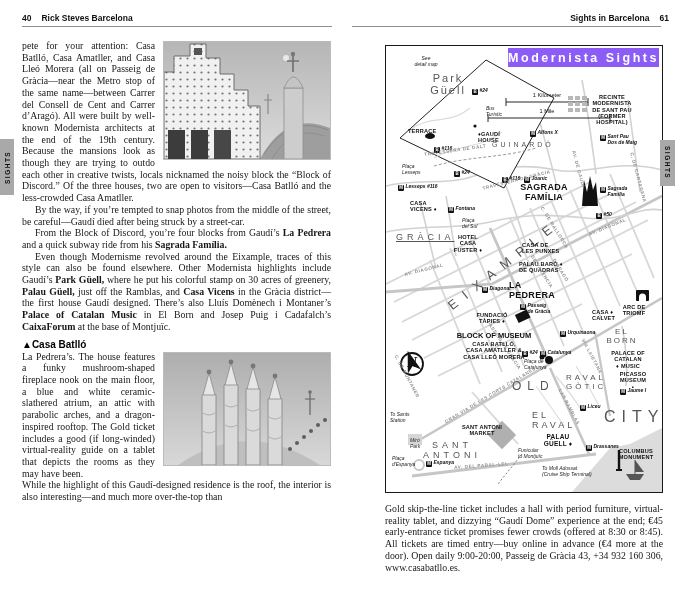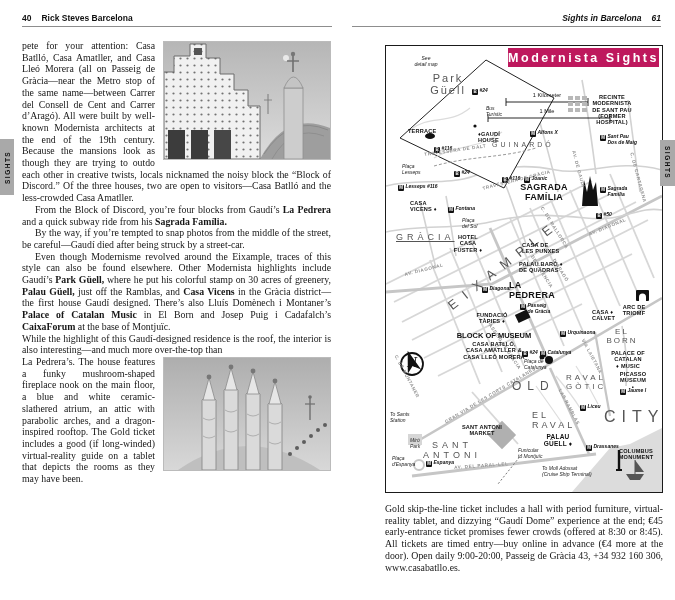--- a/index.html
+++ b/index.html
@@ -6,21 +6,21 @@
   .sheet{position:relative;width:675px;height:600px;background:#fff;overflow:hidden;
          font-family:"Liberation Serif",serif;color:#161616;}
   .page{position:absolute;top:0;height:600px;}
   .page-left{left:0;width:340px;}
   .page-right{left:348px;width:327px;}
 
   
   .hdr{position:absolute;top:13px;font:bold 8.5px "Liberation Sans",sans-serif;color:#111;
        display:flex;gap:10px;align-items:baseline;}
   .hdr-left{left:22px;}
-  .hdr-right{right:14px;font-style:italic;}
+  .hdr-right{right:6px;}
   .rule{position:absolute;top:26px;height:0;border-top:1.4px solid #8d8d8d;}
   .rule-left{left:22px;width:310px;}
   .rule-right{left:4px;right:14px;}
 
   
   .vtab{position:absolute;background:#a9a9a9;color:#111;
         font:bold 6.5px "Liberation Sans",sans-serif;letter-spacing:1.5px;
         display:flex;align-items:center;justify-content:center;}
   .vtab-left{left:0;top:139px;width:14px;height:56px;writing-mode:vertical-rl;transform:rotate(180deg);}
   .vtab-right{right:0;top:140px;width:15px;height:46px;writing-mode:vertical-rl;}
@@ -40,21 +40,21 @@
   
   .rbody{position:absolute;left:37px;top:503px;width:278px;
          font:9.8px/11.7px "Liberation Serif",serif;text-align:justify;}
   .rbody p{margin:0;}
 
   
   .map{position:absolute;left:37px;top:45px;width:276px;height:446px;
        border:1px solid #1a1a1a;background:#fff;overflow:hidden;}
   .map-svg{position:absolute;left:0;top:0;}
   .map-labels{position:absolute;left:0;top:0;width:100%;height:100%;}
-  .map-title{position:absolute;top:2px;left:122px;right:3px;height:19px;background:#be185d;
+  .map-title{position:absolute;top:2px;left:122px;right:3px;height:19px;background:#8b5cf6;
              color:#fff;font:bold 12.5px "Liberation Sans",sans-serif;letter-spacing:2.5px;
              display:flex;align-items:center;justify-content:center;}
 
   .lbl{position:absolute;white-space:pre-line;line-height:1.12;color:#111;
        font-family:"Liberation Sans",sans-serif;transform-origin:0 0;}
   .lbl.poi{font-size:5.6px;font-weight:bold;letter-spacing:0.2px;}
   .lbl.poi-big{font-size:9px;font-weight:bold;letter-spacing:0.3px;}
   .lbl.poi-big2{font-size:7.5px;font-weight:bold;}
   .lbl.place{font-size:9px;color:#555;}
   .lbl.street{font-size:4.6px;font-weight:bold;color:#8f8f8f;letter-spacing:0.6px;white-space:nowrap;}
@@ -108,24 +108,24 @@
             <path d="M0,117 L0,30 L10,30 L10,14 L26,14 L26,2 L42,2 L42,16 L56,16 L56,32 L70,32 L70,48 L84,48 L84,64 L96,64 L96,117 Z" fill="#f1f1f1" stroke="#6d6d6d" stroke-width="1"></path>
             <path d="M0,117 L0,30 L10,30 L10,14 L26,14 L26,2 L42,2 L42,16 L56,16 L56,32 L70,32 L70,48 L84,48 L84,64 L96,64 L96,117 Z" fill="url(#dots)" opacity="0.85"></path>
             <rect x="4" y="88" width="17" height="29" fill="#3c3c3c"></rect>
             <rect x="27" y="88" width="17" height="29" fill="#3c3c3c"></rect>
             <rect x="50" y="88" width="17" height="29" fill="#474747"></rect>
             <rect x="30" y="6" width="8" height="7" fill="#555"></rect>
           </svg>
         </span>
         <span><span>pete for your attention: Casa Batlló, Casa Amatller, and Casa Lleó Morera (all on Passeig de Gràcia—near the Metro stop of the same name—between Carrer del Consell de Cent and Carrer d’Aragó). All were built by well-known Modernista architects at the end of the 19th century. Because the mansions look as though they are trying to outdo each other in creative twists, locals nicknamed the noisy block the “Block of Discord.” Of the three houses, two are open to visitors—Casa Batlló and the less-crowded Casa Amatller.</span></span>
       </p>
+      <p class="j ind"><span>By the way, if you’re tempted to snap photos from the middle of the street, be careful—Gaudí died after being struck by a street-car.</span></p>
       <p class="j ind"><span>From the Block of Discord, you’re four blocks from Gaudí’s </span><span class="b">La Pedrera</span><span> and a quick subway ride from his </span><span class="b">Sagrada Família.</span></p>
-      <p class="j ind"><span>By the way, if you’re tempted to snap photos from the middle of the street, be careful—Gaudí died after being struck by a street-car.</span></p>
       <p class="j ind"><span>Even though Modernisme revolved around the Eixample, traces of this style can also be found elsewhere. Other Modernista highlights include Gaudí’s </span><span class="b">Park Güell,</span><span> where he put his colorful stamp on 30 acres of greenery, </span><span class="b">Palau Güell,</span><span> just off the Ramblas, and </span><span class="b">Casa Vicens</span><span> in the Gràcia district—the first house Gaudí designed. There’s also Lluís Domènech i Montaner’s </span><span class="b">Palace of Catalan Music</span><span> in El Born and Josep Puig i Cadafalch’s </span><span class="b">CaixaForum</span><span> at the base of Montjuïc.</span></p>
-      <p class="j"><span>While the highlight of this Gaudí-designed residence is the roof, the interior is also interesting—and much more over-the-top than</span></p>
+      <h3 class="h3">▲Casa Batlló</h3>
       <p class="j">
         <span class="photo" style="width:166px;height:112px">
           <svg width="166" height="112" viewBox="0 0 166 112">
             <defs>
               <linearGradient id="sky2" x1="0" y1="0" x2="0" y2="1">
                 <stop offset="0" stop-color="#aeaeae"></stop>
                   <stop offset="1" stop-color="#d8d8d8"></stop>
               </linearGradient>
             </defs>
             <rect width="166" height="112" fill="url(#sky2)"></rect>
@@ -160,20 +160,21 @@
                 <circle cx="133" cy="90" r="2"></circle>
                 <circle cx="140" cy="84" r="2"></circle>
               <circle cx="147" cy="78" r="2"></circle>
                 <circle cx="154" cy="72" r="2"></circle>
                 <circle cx="161" cy="67" r="2"></circle>
             </g>
           </svg>
         </span>
         <span><span>La Pedrera’s. The house features a funky mushroom-shaped fireplace nook on the main floor, a blue and white ceramic-slathered atrium, an attic with parabolic arches, and a dragon-inspired rooftop. The Gold ticket includes a good (if long-winded) virtual-reality guide on a tablet that depicts the rooms as they may have been.</span></span>
       </p>
+      <p class="j"><span>While the highlight of this Gaudí-designed residence is the roof, the interior is also interesting—and much more over-the-top than</span></p>
     </div>
   </div>
 
   <div class="page page-right">
     <div class="hdr hdr-right">
       <span>Sights in Barcelona</span>
       <span>61</span>
     </div>
     <div class="rule rule-right"></div>
 

